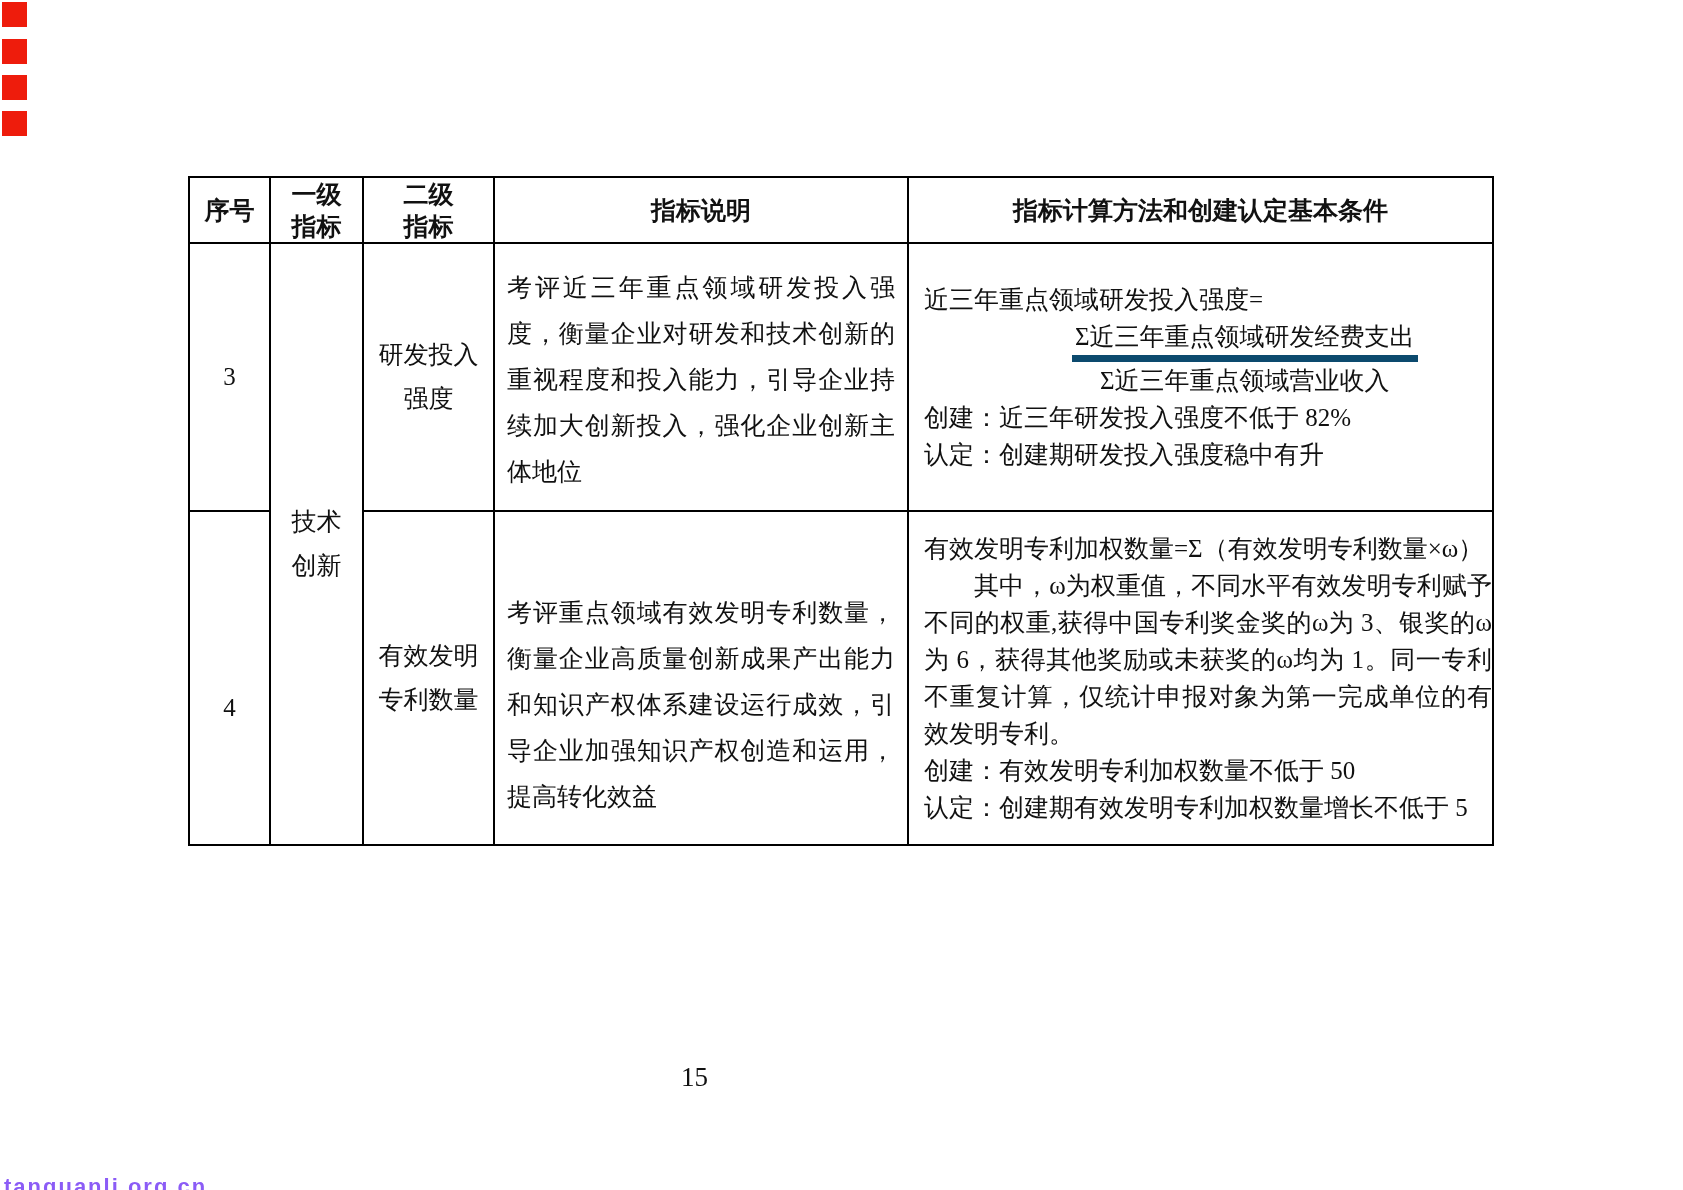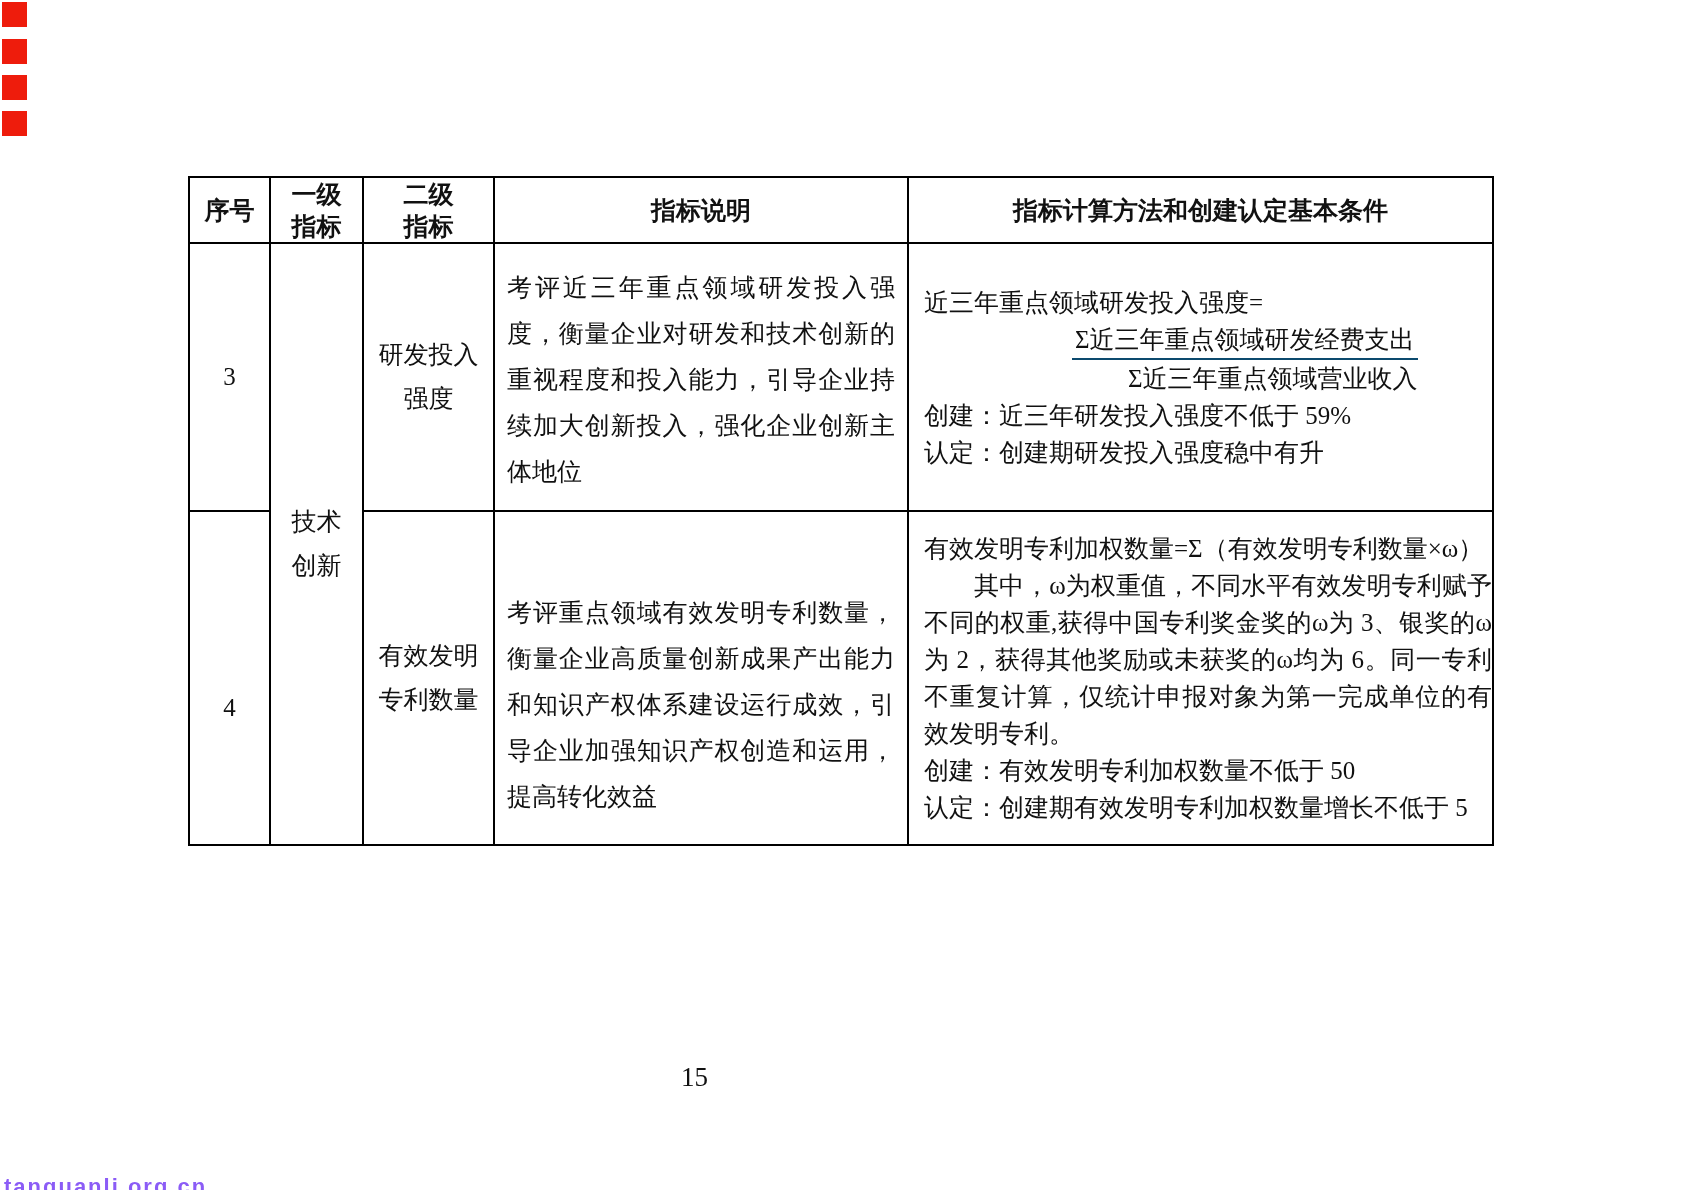--- a/index.html
+++ b/index.html
@@ -25,22 +25,22 @@
 
   td.cell-index{text-align:center;font-size:28px;}
   td.cell-index.low{vertical-align:middle;padding-top:60px;}
   td.cell-l1,td.cell-l2{text-align:center;line-height:44px;white-space:pre-line;padding:4px;}
   td.cell-desc{text-align:justify;line-height:46px;padding:12px 12px;}
   td.cell-desc.p3{padding-top:18px;}
   td.cell-desc.p4{padding-top:60px;padding-bottom:6px;margin-left:40px;}
   td.cell-calc{padding:0 0 0 15px;line-height:37px;text-align:left;margin-top:24px;}
 
   .frac{width:fit-content;margin-left:148px;text-align:center;}
-  .frac .num{display:inline-block;border-bottom:2px solid #0c4a6e;padding:0 3px 1px 3px;line-height:35px;}
-  .frac .den{line-height:36px;padding-top:1px;text-align:right;}
+  .frac .num{display:inline-block;border-bottom:7px solid #0c4a6e;padding:0 3px 1px 3px;line-height:35px;}
+  .frac .den{line-height:36px;padding-top:1px;}
   .indent2{text-indent:2em;text-align:justify;}
   .just{text-align:justify;}
 
   
   #page-number{position:absolute;left:0;top:1062px;width:1389px;text-align:center;
     font-size:27px;color:#111;}
   #watermark{position:absolute;left:4px;top:1162px;
     font-family:"Liberation Sans","DejaVu Sans",sans-serif;font-weight:bold;
     font-size:22px;letter-spacing:2px;color:#8b5cf6;margin-top:12px;}
 </style>
@@ -82,32 +82,32 @@
 创新</td>
         <td class="cell-l2">研发投入
 强度</td>
         <td class="cell-desc p3">考评近三年重点领域研发投入强度，衡量企业对研发和技术创新的重视程度和投入能力，引导企业持续加大创新投入，强化企业创新主体地位</td>
         <td class="cell-calc">
           <div class="just">近三年重点领域研发投入强度=</div>
           <div class="frac">
             <div class="num">Σ近三年重点领域研发经费支出</div>
             <div class="den">Σ近三年重点领域营业收入</div>
           </div>
-          <div>创建：近三年研发投入强度不低于 59%</div>
+          <div>创建：近三年研发投入强度不低于 82%</div>
           <div>认定：创建期研发投入强度稳中有升</div>
         </td>
       </tr>
       <tr class="r4">
         <td class="cell-index low">4</td>
         <td class="cell-l2">有效发明
 专利数量</td>
         <td class="cell-desc p4">考评重点领域有效发明专利数量，衡量企业高质量创新成果产出能力和知识产权体系建设运行成效，引导企业加强知识产权创造和运用，提高转化效益</td>
         <td class="cell-calc">
           <div class="just">有效发明专利加权数量=Σ（有效发明专利数量×ω）</div>
-          <div class="indent2">其中，ω为权重值，不同水平有效发明专利赋予不同的权重,获得中国专利奖金奖的ω为 3、银奖的ω为 2，获得其他奖励或未获奖的ω均为 6。同一专利不重复计算，仅统计申报对象为第一完成单位的有效发明专利。</div>
+          <div class="indent2">其中，ω为权重值，不同水平有效发明专利赋予不同的权重,获得中国专利奖金奖的ω为 3、银奖的ω为 6，获得其他奖励或未获奖的ω均为 1。同一专利不重复计算，仅统计申报对象为第一完成单位的有效发明专利。</div>
           <div>创建：有效发明专利加权数量不低于 50</div>
           <div>认定：创建期有效发明专利加权数量增长不低于 5</div>
         </td>
       </tr>
     </tbody>
   </table>
 
   <div id="page-number">15</div>
   <div id="watermark">tanguanli.org.cn</div>
 

